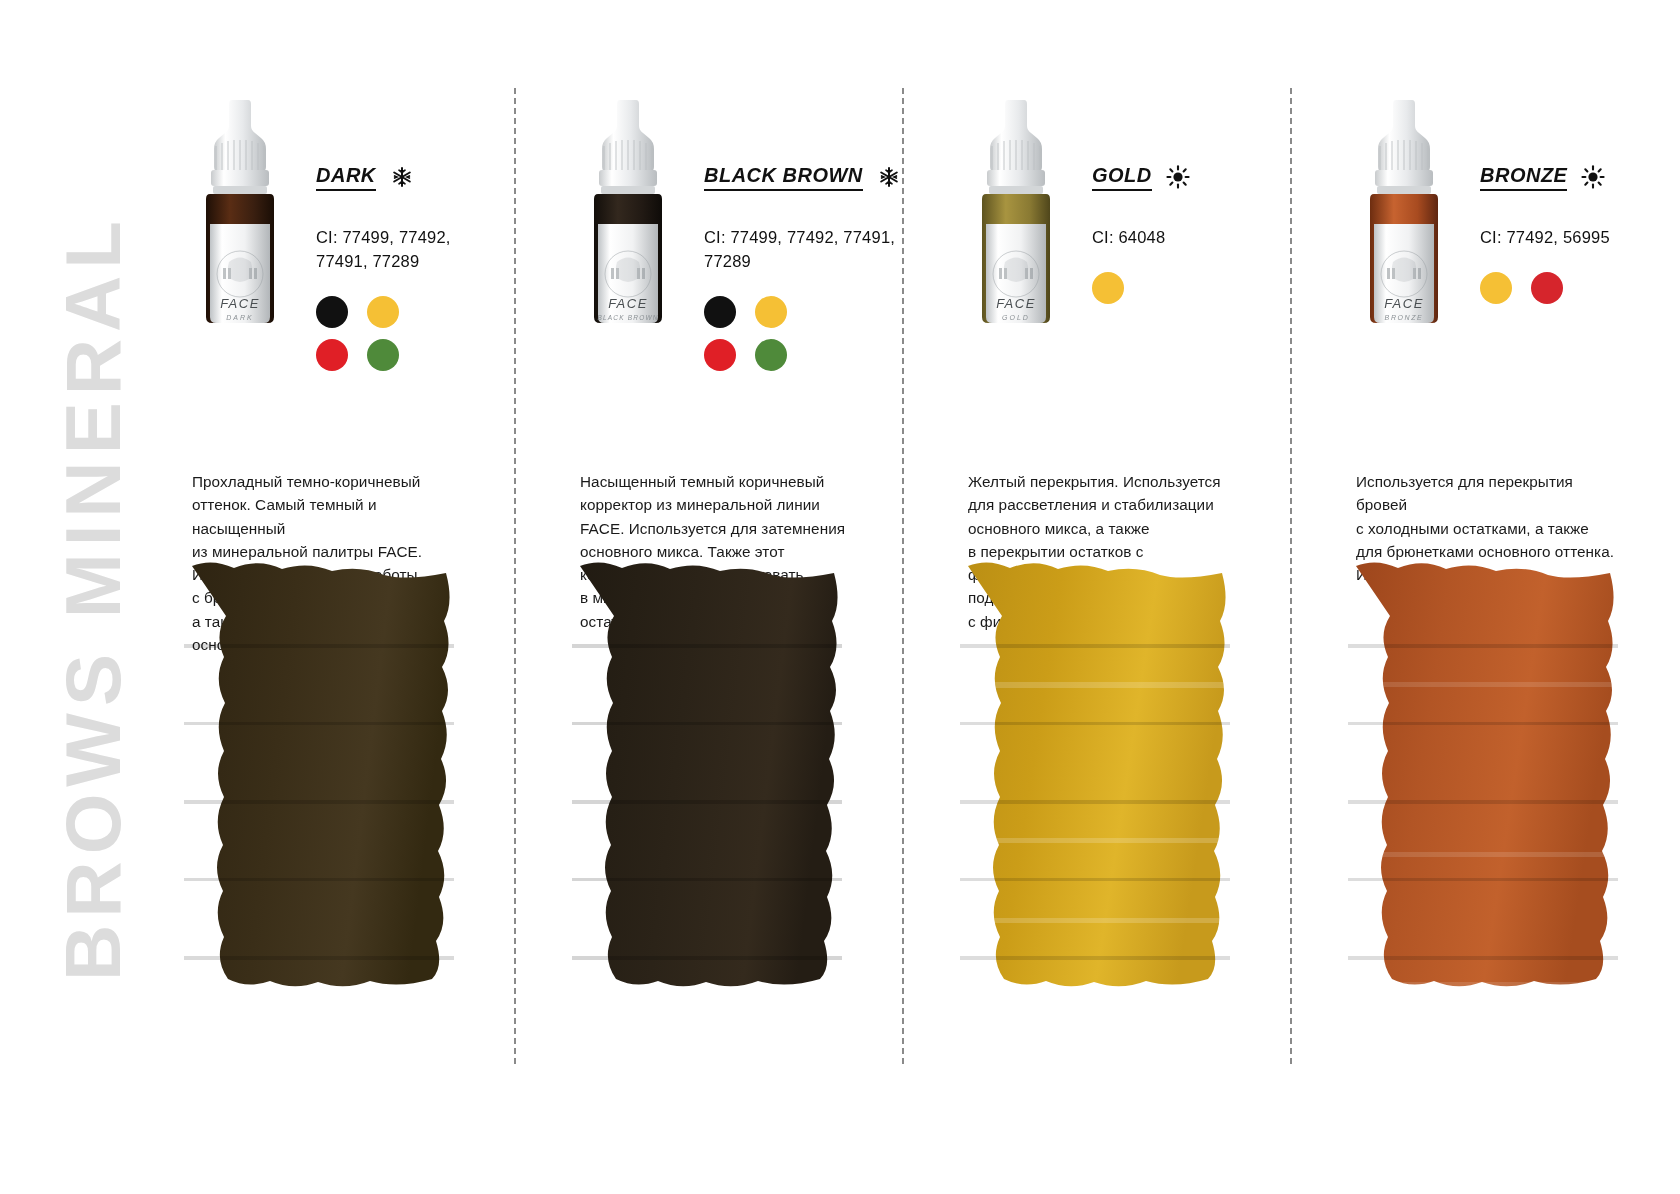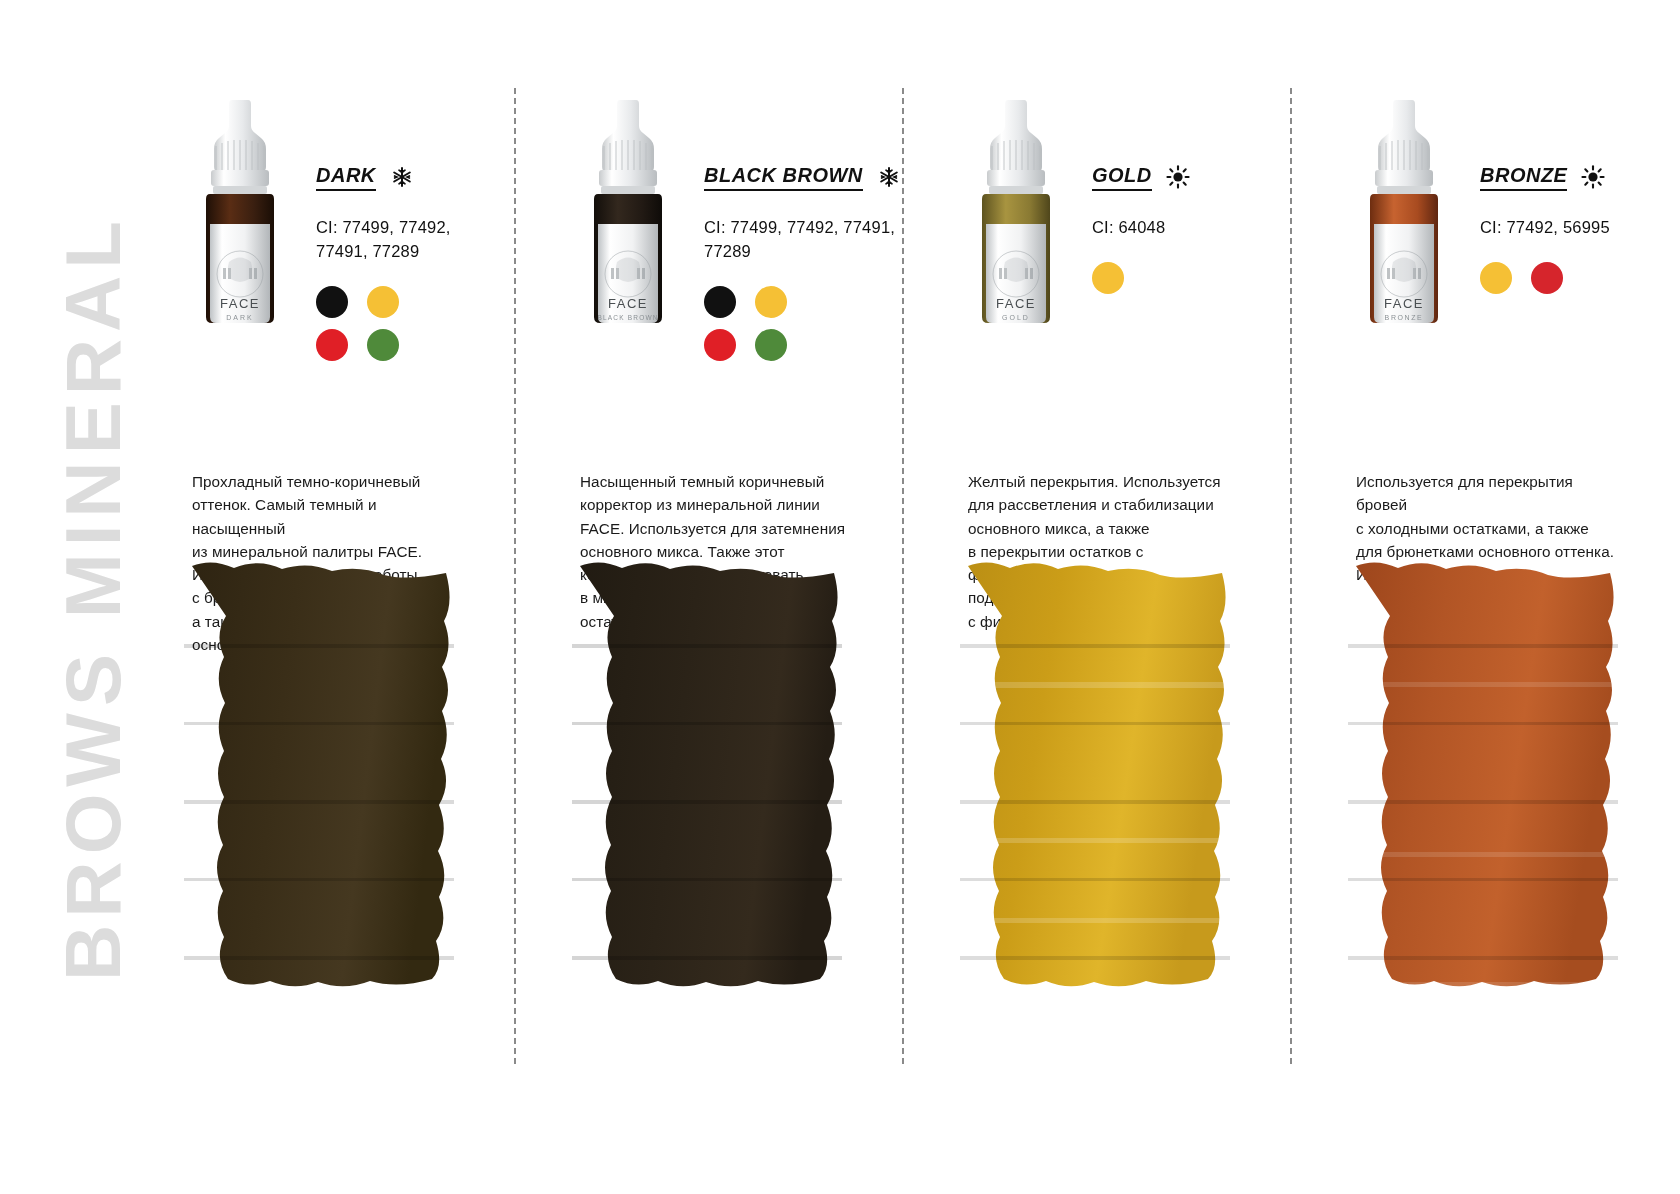--- a/index.html
+++ b/index.html
@@ -47,36 +47,36 @@
   .divider {
     position: absolute;
     top: 88px; bottom: 130px;
     width: 0;
     border-left: 2px dashed #8a8a8a;
   }
 
   
   .head { position: relative; height: 270px; display: flex; }
 
-  .bottle { position: relative; width: 120px; height: 235px; margin-left: 30px; }
+  .bottle { position: relative; width: 120px; height: 235px; margin-left: 30px; font-style: italic; }
   .bottle svg { display: block; }
 
   .info { position: relative; margin-left: 16px; padding-top: 68px; flex: 1; }
 
   .name-row { display: flex; align-items: center; gap: 14px; height: 26px; }
   .pname {
     font-size: 20px; font-weight: bold; font-style: italic;
     letter-spacing: 0.5px; color: #111;
     border-bottom: 2px solid #111; padding-bottom: 2px;
     white-space: nowrap;
   }
   .tone-icon { width: 24px; height: 24px; flex: 0 0 24px; }
 
   .ci {
-    margin-top: 26px;
+    margin-top: 36px;
     font-size: 16.5px; color: #111; line-height: 1.45;
     letter-spacing: 0.2px;
     max-width: 205px;
   }
 
   .dots { margin-top: 22px; display: grid; grid-template-columns: 38px 38px; gap: 11px 13px; width: 90px; }
   .dot { width: 32px; height: 32px; border-radius: 50%; }
 
   
   .desc {

